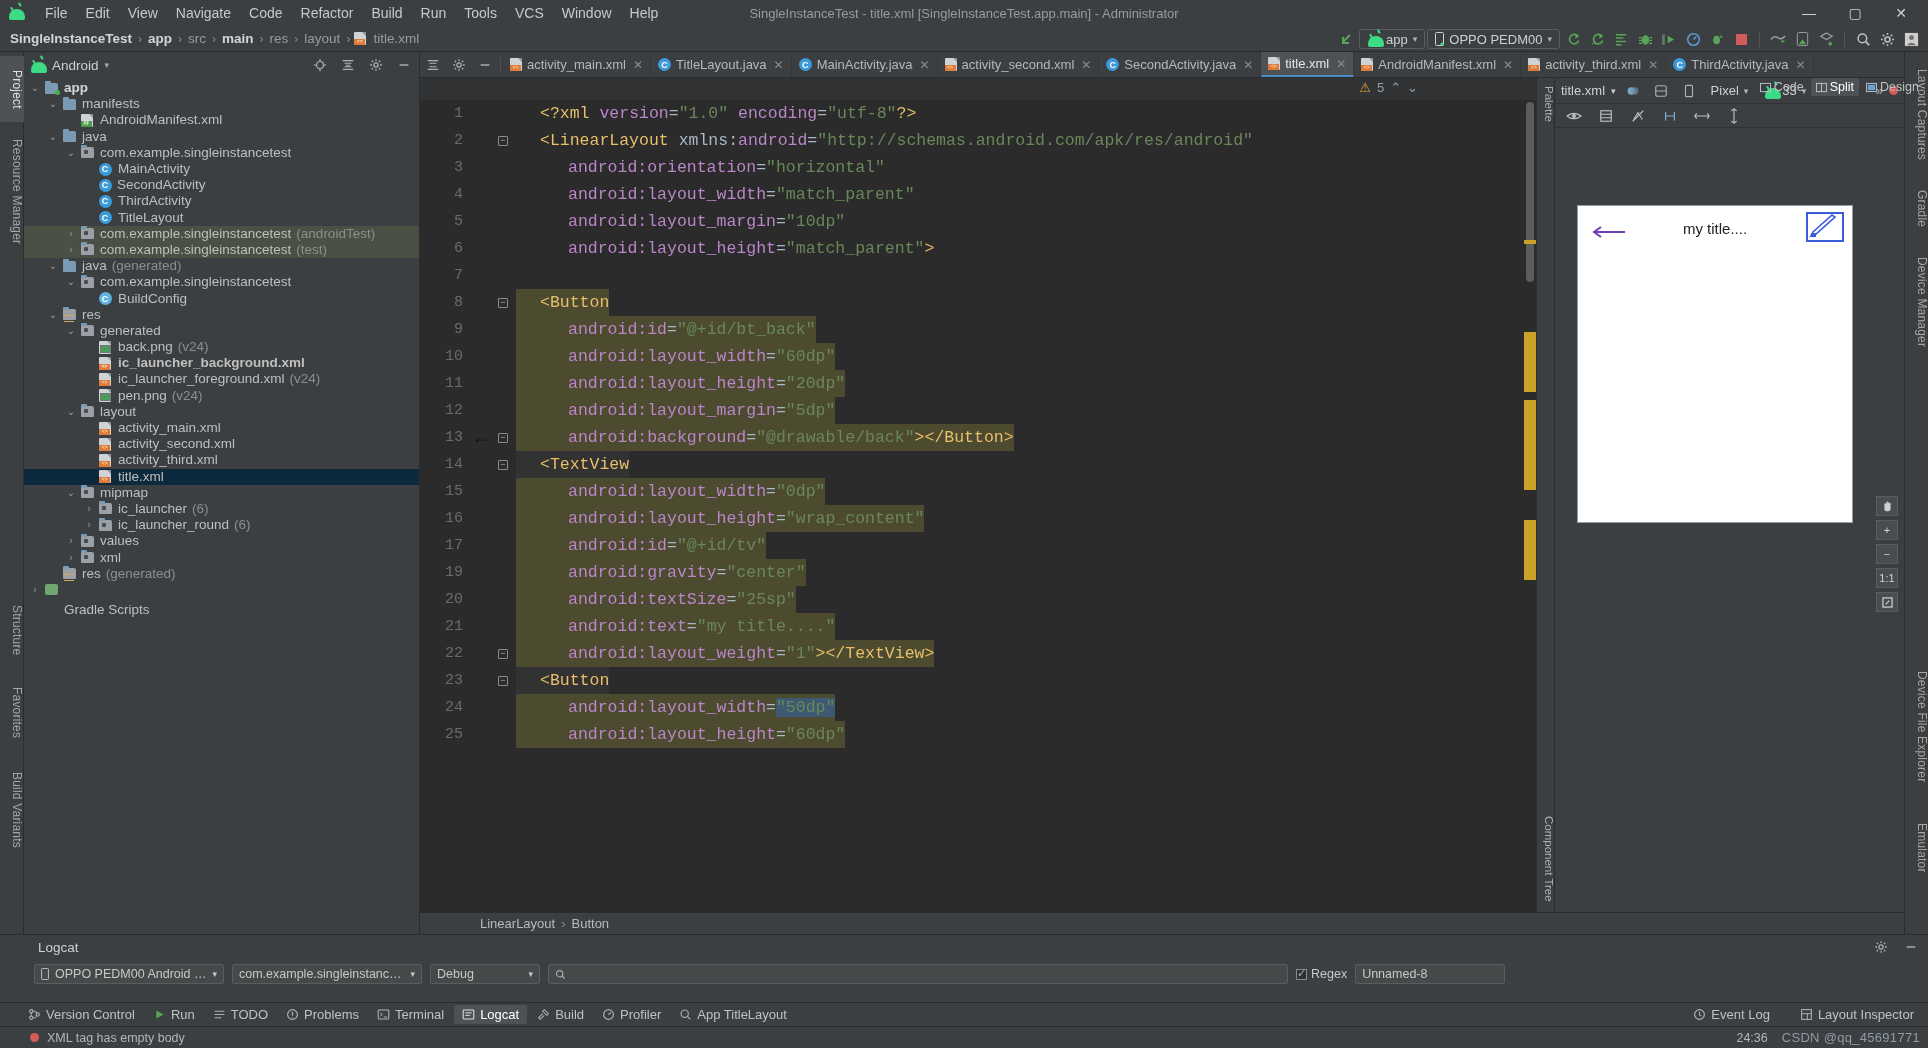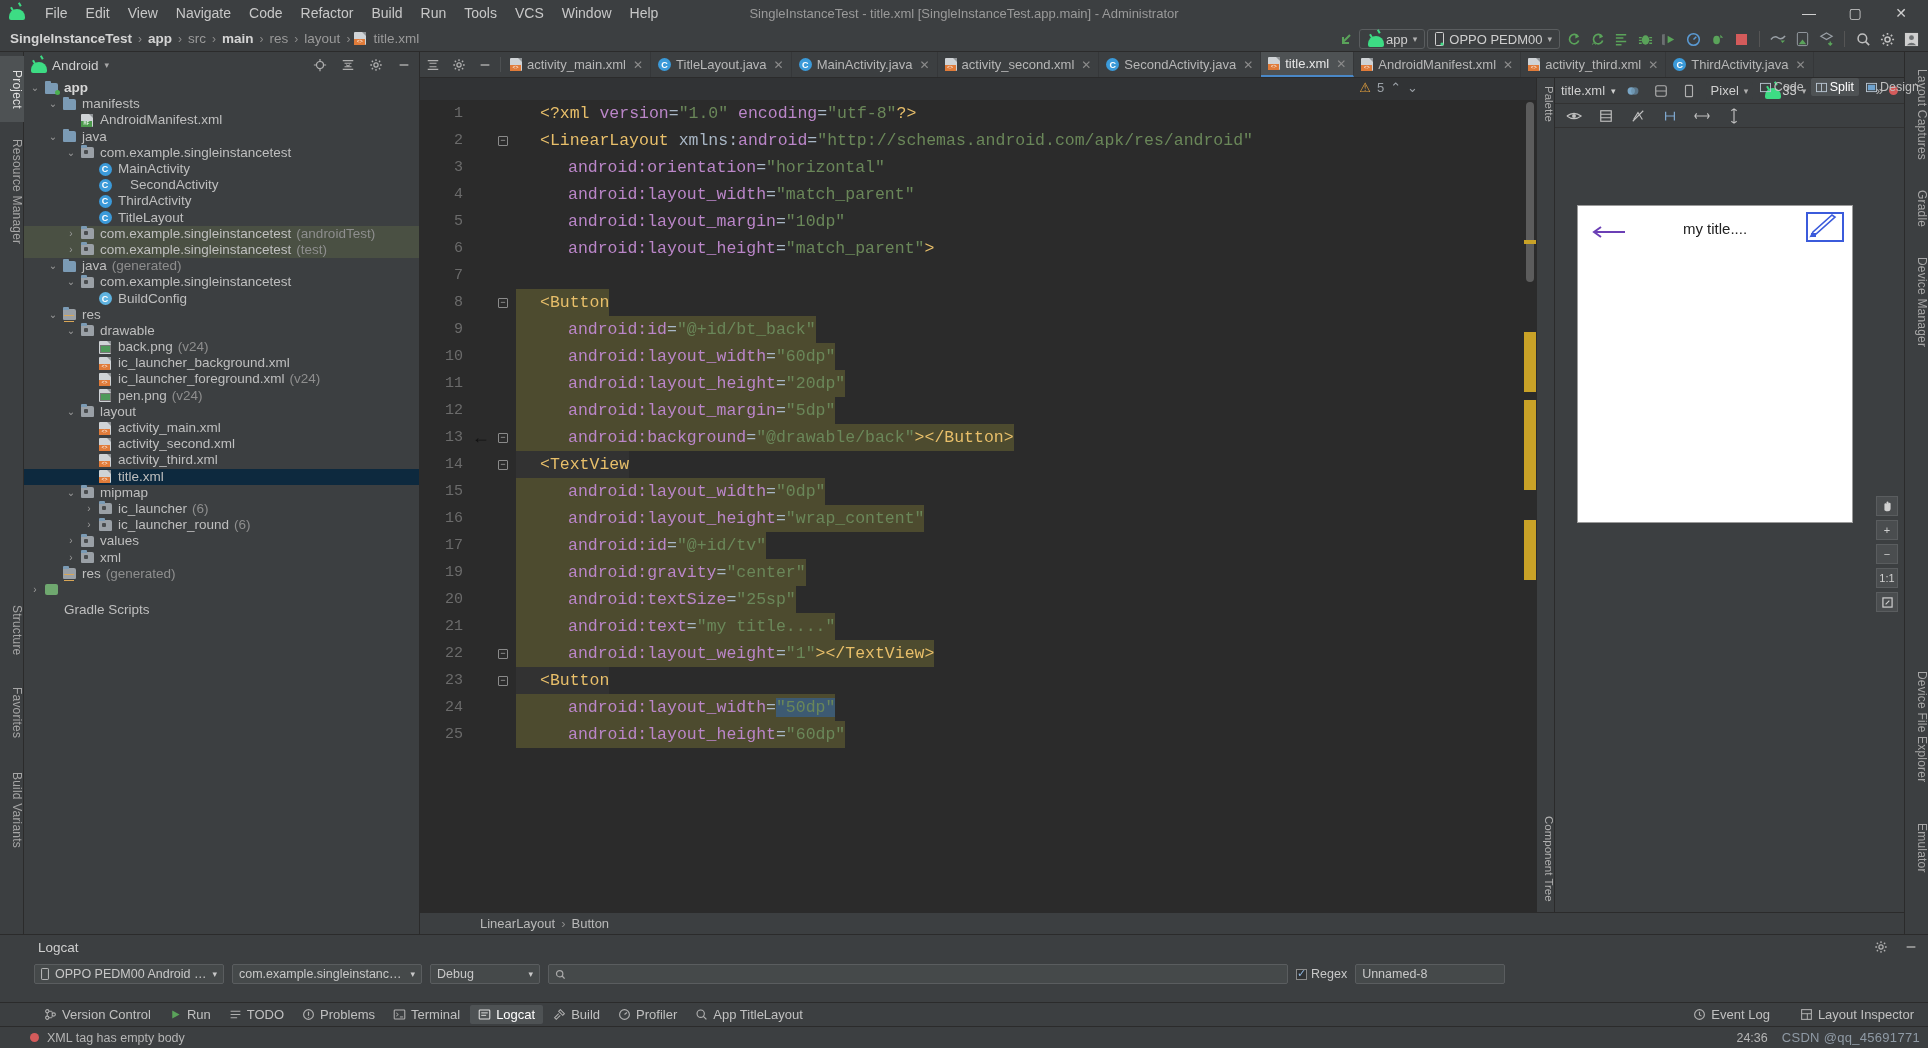--- a/index.html
+++ b/index.html
@@ -148,21 +148,21 @@
   .lc-head .r { position:absolute; right:6px; display:flex; gap:8px; align-items:center; }
   .lc-ctl { height:30px; display:flex; align-items:center; gap:8px; padding-left:34px; }
   .sel2 { height:20px; display:flex; align-items:center; gap:6px; padding:0 6px; border:1px solid #5a5d5f; border-radius:2px; font-size:12.5px; color:#c8c8c8; background:#45494a; }
   .searchbox { flex:1 1 auto; height:20px; border:1px solid #5a5d5f; border-radius:2px; background:#45494a; display:flex; align-items:center; padding:0 6px; gap:6px; max-width:740px; }
   .regex { display:flex; align-items:center; gap:4px; font-size:12.5px; color:#c8c8c8; }
   .cbx { width:11px; height:11px; border:1px solid #8a8a8a; background:#2f3133; position:relative; }
   .cbx.ck:after { content:"✓"; position:absolute; left:0px; top:-3px; font-size:11px; color:#8fb7e0; }
   .namebox { width:150px; height:20px; border:1px solid #5a5d5f; border-radius:2px; background:#45494a; font-size:12.5px; color:#c8c8c8; display:flex; align-items:center; padding:0 6px; }
 
   
-  .twbar { height:24px; background:#3c3f41; display:flex; align-items:center; gap:2px; padding-left:36px; flex:0 0 24px; border-top:1px solid #2b2b2b; font-size:13px; }
+  .twbar { height:24px; background:#3c3f41; display:flex; align-items:center; gap:2px; padding-left:20px; flex:0 0 24px; border-top:1px solid #2b2b2b; font-size:13px; }
   .twitem { display:flex; align-items:center; gap:5px; padding:2px 8px; color:#c0c0c0; border-radius:2px; }
   .twitem.on { background:#4e5254; color:#fff; }
   .twright { position:absolute; right:6px; display:flex; align-items:center; gap:14px; }
 
   
   .status { height:22px; background:#3c3f41; display:flex; align-items:center; padding-left:30px; font-size:12.5px; color:#b5b5b5; flex:0 0 22px; position:relative; border-top:1px solid #2b2b2b; }
   .status .r { position:absolute; right:8px; display:flex; align-items:center; gap:14px; }
   .wm { color:#8f9aa5; font-size:13px; letter-spacing:.3px; }
 
   .err-red { width:9px; height:9px; border-radius:50%; background:#d45b5b; display:inline-block; }
@@ -416,21 +416,21 @@
             <span class="fico">
               <span class="cls">C</span>
             </span>
             <span class="lbl" style="margin-left: 4px;">MainActivity</span>
           </div>
           <div class="row" style="padding-left: 58px;">
             <span class="arrow"></span>
             <span class="fico">
               <span class="cls">C</span>
             </span>
-            <span class="lbl" style="margin-left: 16px;">SecondActivity</span>
+            <span class="lbl" style="margin-left: 3px;">SecondActivity</span>
           </div>
           <div class="row" style="padding-left: 58px;">
             <span class="arrow"></span>
             <span class="fico">
               <span class="cls">C</span>
             </span>
             <span class="lbl" style="margin-left: 4px;">ThirdActivity</span>
           </div>
           <div class="row" style="padding-left: 58px;">
             <span class="arrow"></span>
@@ -482,31 +482,31 @@
             <span class="fico">
               <span class="folder lines"></span>
             </span>
             <span class="lbl" style="margin-left: 4px;">res</span>
           </div>
           <div class="row" style="padding-left: 40px;">
             <span class="arrow">⌄</span>
             <span class="fico">
               <span class="folder mod"></span>
             </span>
-            <span class="lbl" style="margin-left: 4px;">drawable</span>
+            <span class="lbl" style="margin-left: 4px;">generated</span>
           </div>
           <div class="row" style="padding-left: 58px;">
             <span class="arrow"></span>
             <span class="fico">
               <span class="pngf"></span>
             </span>
             <span class="lbl" style="margin-left: 4px;">back.png</span>
             <span class="dimx">(v24)</span>
           </div>
-          <div class="row" style="padding-left: 58px;">
+          <div class="row" style="padding-left: 58px; font-weight: bold;">
             <span class="arrow"></span>
             <span class="fico">
               <span class="xmlf"></span>
             </span>
             <span class="lbl" style="margin-left: 4px;">ic_launcher_background.xml</span>
           </div>
           <div class="row" style="padding-left: 58px;">
             <span class="arrow"></span>
             <span class="fico">
               <span class="xmlf"></span>

